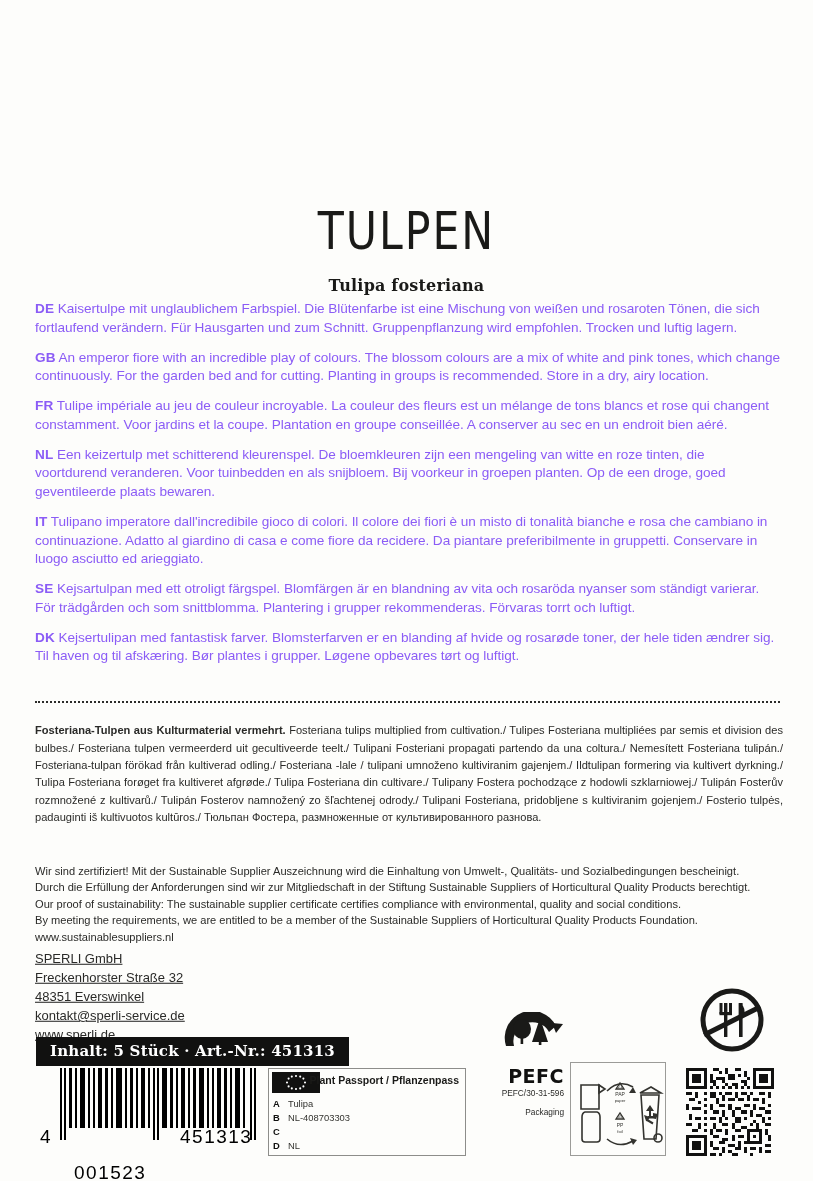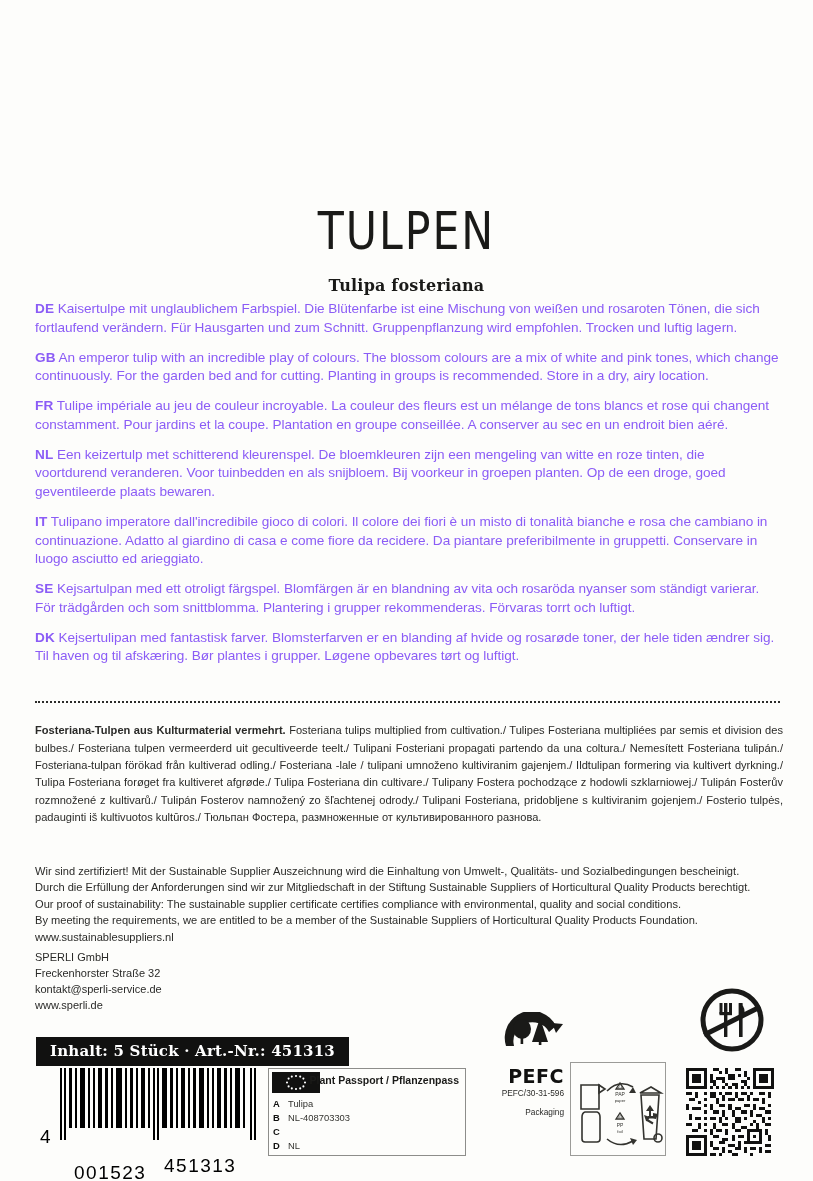--- a/index.html
+++ b/index.html
@@ -105,25 +105,26 @@
   }
 
   
   .address {
     position: absolute;
     top: 948px;
     left: 35px;
     width: 320px;
   }
   .address div {
-    font-size: 11px;
+    font-size: 13px;
     line-height: 1.47;
     color: #2a2a28;
     transform: scaleY(1.05);
     transform-origin: left top;
+    text-decoration: underline;
   }
 
   
   .nofood {
     position: absolute;
     top: 985px;
     left: 694px;
     width: 76px;
     height: 70px;
   }
@@ -169,21 +170,21 @@
     left: 0;
     top: 58px;
     width: 225px;
     font-family: "Liberation Sans", sans-serif;
     font-size: 19px;
     letter-spacing: 1.5px;
     color: #000;
   }
   .barcode-digits .lead { position: absolute; left: 2px; }
   .barcode-digits .grp1 { position: absolute; left: 36px; margin-top: 36px; }
-  .barcode-digits .grp2 { position: absolute; left: 126px; margin-top: 29px; }
+  .barcode-digits .grp2 { position: absolute; left: 142px; }
 
   
   .passport {
     position: absolute;
     top: 1068px;
     left: 268px;
     width: 198px;
     height: 88px;
     border: 1px solid #8d8d8a;
     background: #fdfdfb;
@@ -286,22 +287,22 @@
 
 <div class="packet">
 
   <div class="title-block">
     <div class="title-main">TULPEN</div>
     <div class="title-latin">Tulipa fosteriana</div>
   </div>
 
   <div class="desc">
     <p><span class="lang">DE</span> <span>Kaisertulpe mit unglaublichem Farbspiel. Die Blütenfarbe ist eine Mischung von weißen und rosaroten Tönen, die sich fortlaufend verändern. Für Hausgarten und zum Schnitt. Gruppenpflanzung wird empfohlen. Trocken und luftig lagern.</span></p>
-    <p><span class="lang">GB</span> <span>An emperor tulip with an incredible play of colours. The blossom colours are a mix of white and pink tones, which change continuously. For the garden bed and for cutting. Planting in groups is recommended. Store in a dry, airy location.</span></p>
-    <p><span class="lang">FR</span> <span>Tulipe impériale au jeu de couleur incroyable. La couleur des fleurs est un mélange de tons blancs et rose qui changent constamment. Pour jardins et la coupe. Plantation en groupe conseillée. A conserver au sec en un endroit bien aéré.</span></p>
+    <p><span class="lang">GB</span> <span>An emperor fiore with an incredible play of colours. The blossom colours are a mix of white and pink tones, which change continuously. For the garden bed and for cutting. Planting in groups is recommended. Store in a dry, airy location.</span></p>
+    <p><span class="lang">FR</span> <span>Tulipe impériale au jeu de couleur incroyable. La couleur des fleurs est un mélange de tons blancs et rose qui changent constamment. Voor jardins et la coupe. Plantation en groupe conseillée. A conserver au sec en un endroit bien aéré.</span></p>
     <p><span class="lang">NL</span> <span>Een keizertulp met schitterend kleurenspel. De bloemkleuren zijn een mengeling van witte en roze tinten, die voortdurend veranderen. Voor tuinbedden en als snijbloem. Bij voorkeur in groepen planten. Op de een droge, goed geventileerde plaats bewaren.</span></p>
     <p><span class="lang">IT</span> <span>Tulipano imperatore dall'incredibile gioco di colori. Il colore dei fiori è un misto di tonalità bianche e rosa che cambiano in continuazione. Adatto al giardino di casa e come fiore da recidere. Da piantare preferibilmente in gruppetti. Conservare in luogo asciutto ed arieggiato.</span></p>
     <p><span class="lang">SE</span> <span>Kejsartulpan med ett otroligt färgspel. Blomfärgen är en blandning av vita och rosaröda nyanser som ständigt varierar. För trädgården och som snittblomma. Plantering i grupper rekommenderas. Förvaras torrt och luftigt.</span></p>
     <p><span class="lang">DK</span> <span>Kejsertulipan med fantastisk farver. Blomsterfarven er en blanding af hvide og rosarøde toner, der hele tiden ændrer sig. Til haven og til afskæring. Bør plantes i grupper. Løgene opbevares tørt og luftigt.</span></p>
   </div>
 
   <div class="dotted-rule" id="rule-1"></div>
 
   <div class="propagation"><b>Fosteriana-Tulpen aus Kulturmaterial vermehrt.</b><span> Fosteriana tulips multiplied from cultivation./ Tulipes Fosteriana multipliées par semis et division des bulbes./ Fosteriana tulpen vermeerderd uit gecultiveerde teelt./ Tulipani Fosteriani propagati partendo da una coltura./ Nemesített Fosteriana tulipán./ Fosteriana-tulpan förökad från kultiverad odling./ Fosteriana -lale / tulipani umnoženo kultiviranim gajenjem./ Ildtulipan formering via kultivert dyrkning./ Tulipa Fosteriana forøget fra kultiveret afgrøde./ Tulipa Fosteriana din cultivare./ Tulipany Fostera pochodzące z hodowli szklarniowej./ Tulipán Fosterův rozmnožené z kultivarů./ Tulipán Fosterov namnožený zo šľachtenej odrody./ Tulipani Fosteriana, pridobljene s kultiviranim gojenjem./ Fosterio tulpės, padauginti iš kultivuotos kultūros./ Тюльпан Фостера, размноженные от культивированного разнова.</span></div>
 
@@ -309,20 +310,21 @@
     <div>Wir sind zertifiziert! Mit der Sustainable Supplier Auszeichnung wird die Einhaltung von Umwelt-, Qualitäts- und Sozialbedingungen bescheinigt.</div>
     <div>Durch die Erfüllung der Anforderungen sind wir zur Mitgliedschaft in der Stiftung Sustainable Suppliers of Horticultural Quality Products berechtigt.</div>
     <div>Our proof of sustainability: The sustainable supplier certificate certifies compliance with environmental, quality and social conditions.</div>
     <div>By meeting the requirements, we are entitled to be a member of the Sustainable Suppliers of Horticultural Quality Products Foundation.</div>
     <div>www.sustainablesuppliers.nl</div>
   </div>
 
   <div class="address">
     <div>SPERLI GmbH</div>
     <div>Freckenhorster Straße 32</div>
+    <div>48351 Everswinkel</div>
     <div>kontakt@sperli-service.de</div>
     <div>www.sperli.de</div>
   </div>
 
   <div class="nofood">
     <svg width="76" height="70" viewBox="0 0 76 70">
       <circle cx="38" cy="35" r="29" fill="none" stroke="#1a1a18" stroke-width="5"></circle>
 
       <rect x="30" y="18" width="3.4" height="34" fill="#1a1a18"></rect>
       <rect x="25.5" y="18" width="3" height="11" fill="#1a1a18"></rect>

